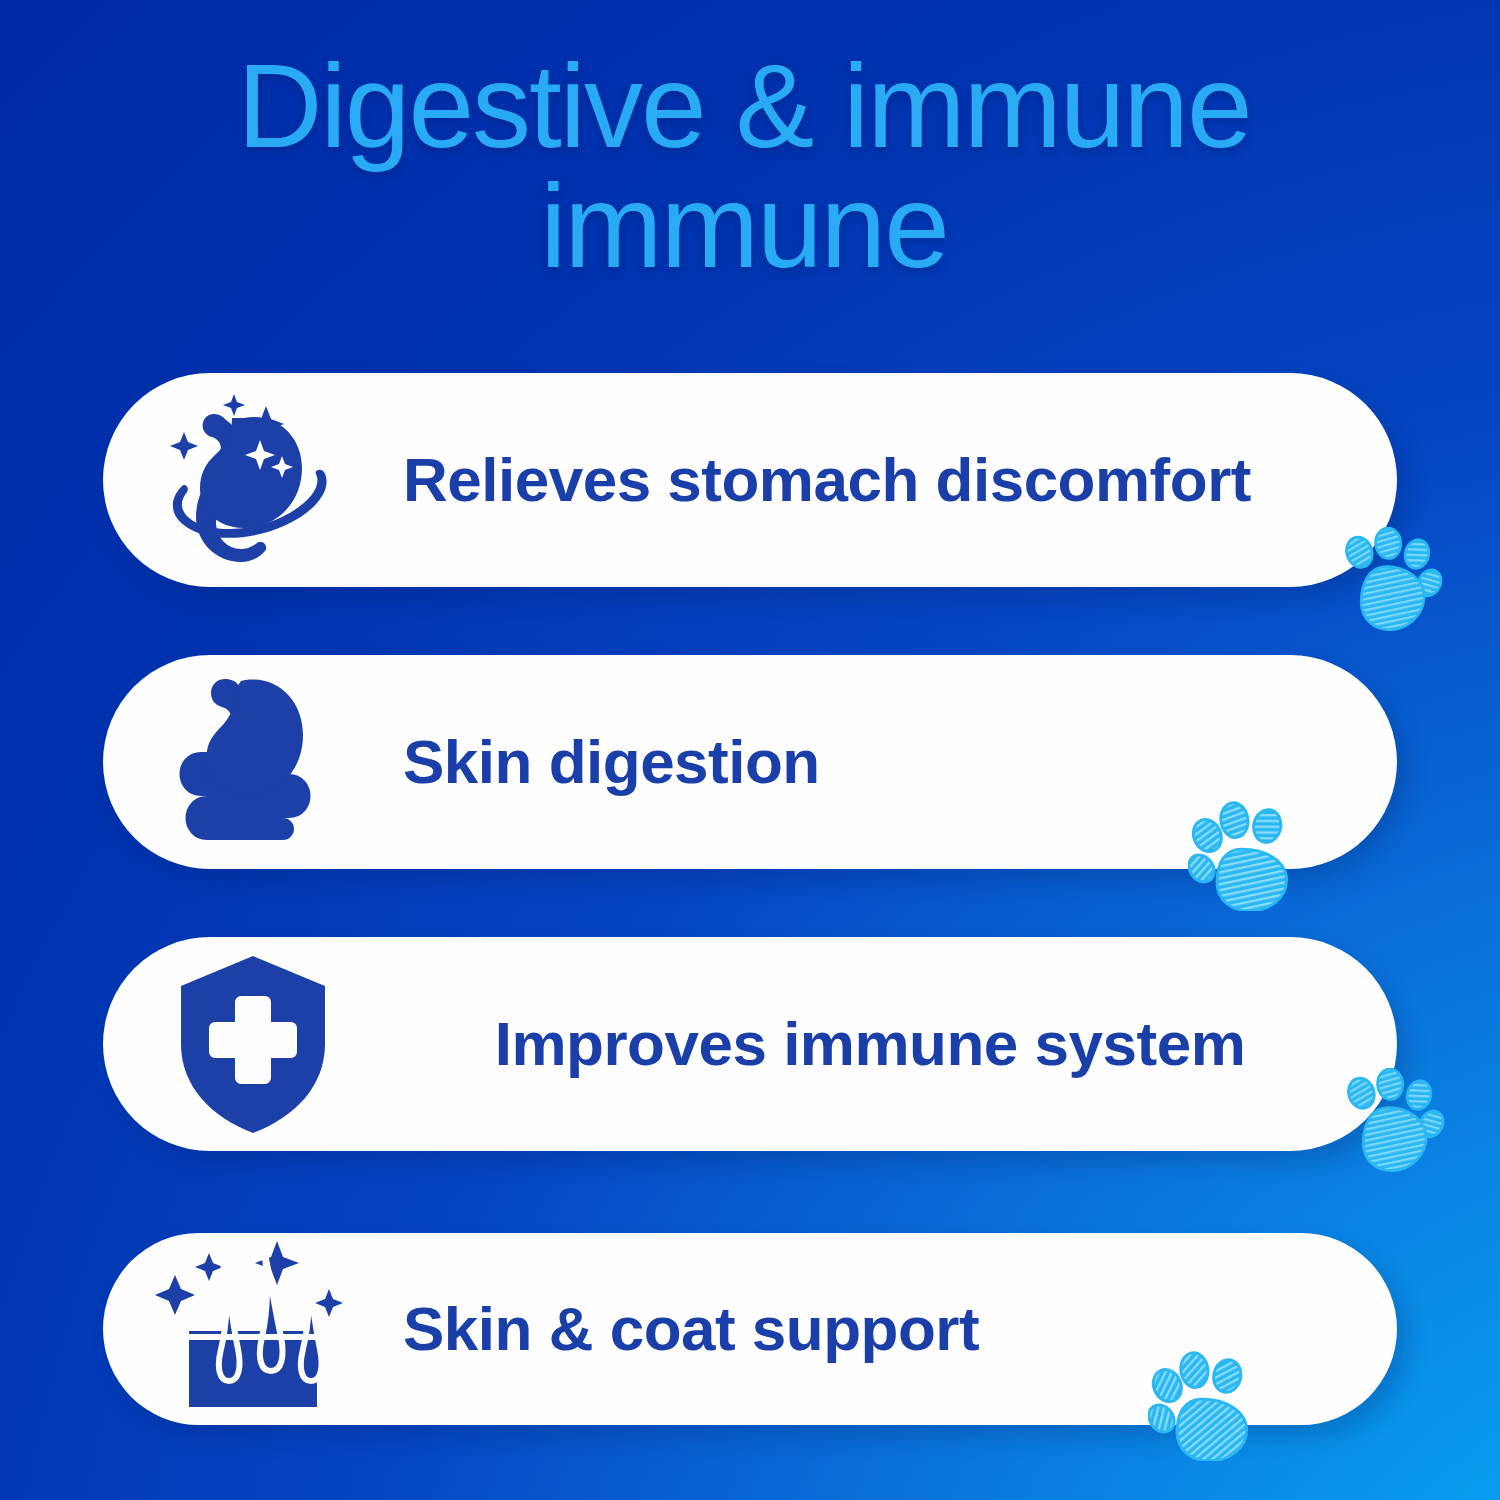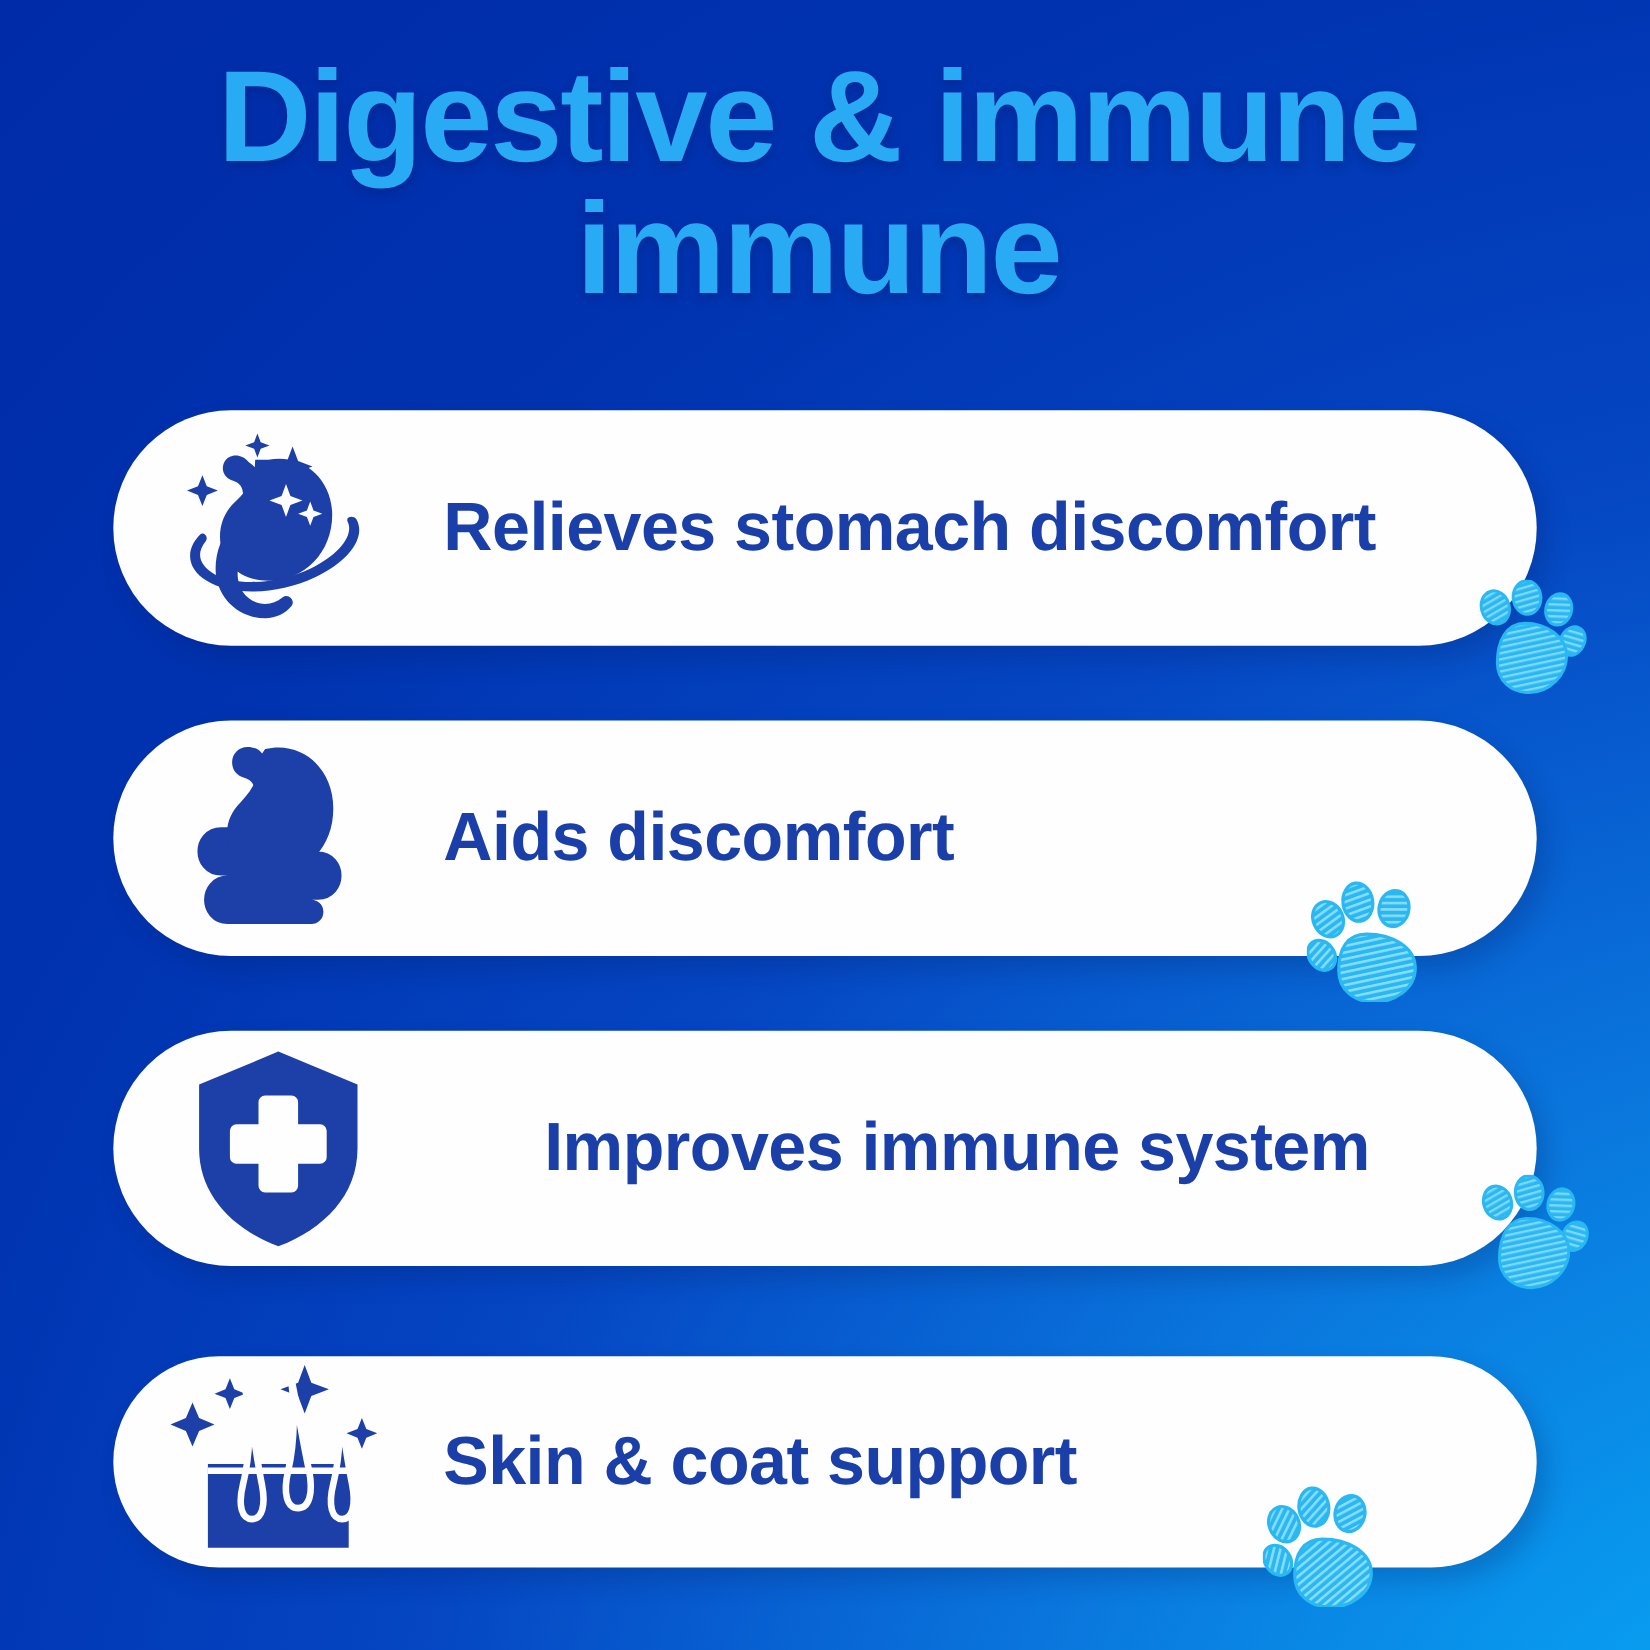--- a/index.html
+++ b/index.html
@@ -19,21 +19,21 @@
   }
 
   
   #title {
     position:absolute;
     left:0; top:46px;
     width:1488px;
     text-align:center;
     font-size:118px;
     line-height:1.02;
-    font-weight:bold;
+    font-weight:normal;
     letter-spacing:-2px;
     color:#29aaf5;
     text-shadow:0 4px 10px rgba(0,20,80,.28);
     padding:0 70px;
   }
   #title .l2 { display:block; }
 
   
   .card {
     position:absolute;
@@ -164,21 +164,21 @@
                  c0 -9 -2 -16 -6 -22
                  l-9 -14 c-3 -5 -8 -7 -14 -7 Z"></path>
         <path fill="#1c3fa8" d="M78 14
                  c34 -8 62 18 62 54
                  c0 35 -24 60 -56 60
                  c-22 0 -37 -13 -40 -32
                  c-2 -13 2 -24 12 -34
                  c12 -12 18 -26 18 -42 Z"></path>
       </svg>
     </div>
-    <div class="card-label">Aids discomfort</div>
+    <div class="card-label">Skin digestion</div>
   </div>
 
   <div class="card h-tall" id="card-3">
     <div class="card-icon">
       <svg width="160" height="185" viewBox="0 0 160 185">
         <path fill="#1c3fa8" d="M80 4 L152 34 L152 92
                  c0 42 -30 73 -72 89
                  c-42 -16 -72 -47 -72 -89
                  L8 34 Z"></path>
         <path fill="#fefefe" d="M68 44 l24 0 a6 6 0 0 1 6 6 l0 20 20 0 a6 6 0 0 1 6 6 l0 24 a6 6 0 0 1 -6 6 l-20 0 0 20 a6 6 0 0 1 -6 6 l-24 0 a6 6 0 0 1 -6 -6 l0 -20 -20 0 a6 6 0 0 1 -6 -6 l0 -24 a6 6 0 0 1 6 -6 l20 0 0 -20 a6 6 0 0 1 6 -6 Z"></path>

